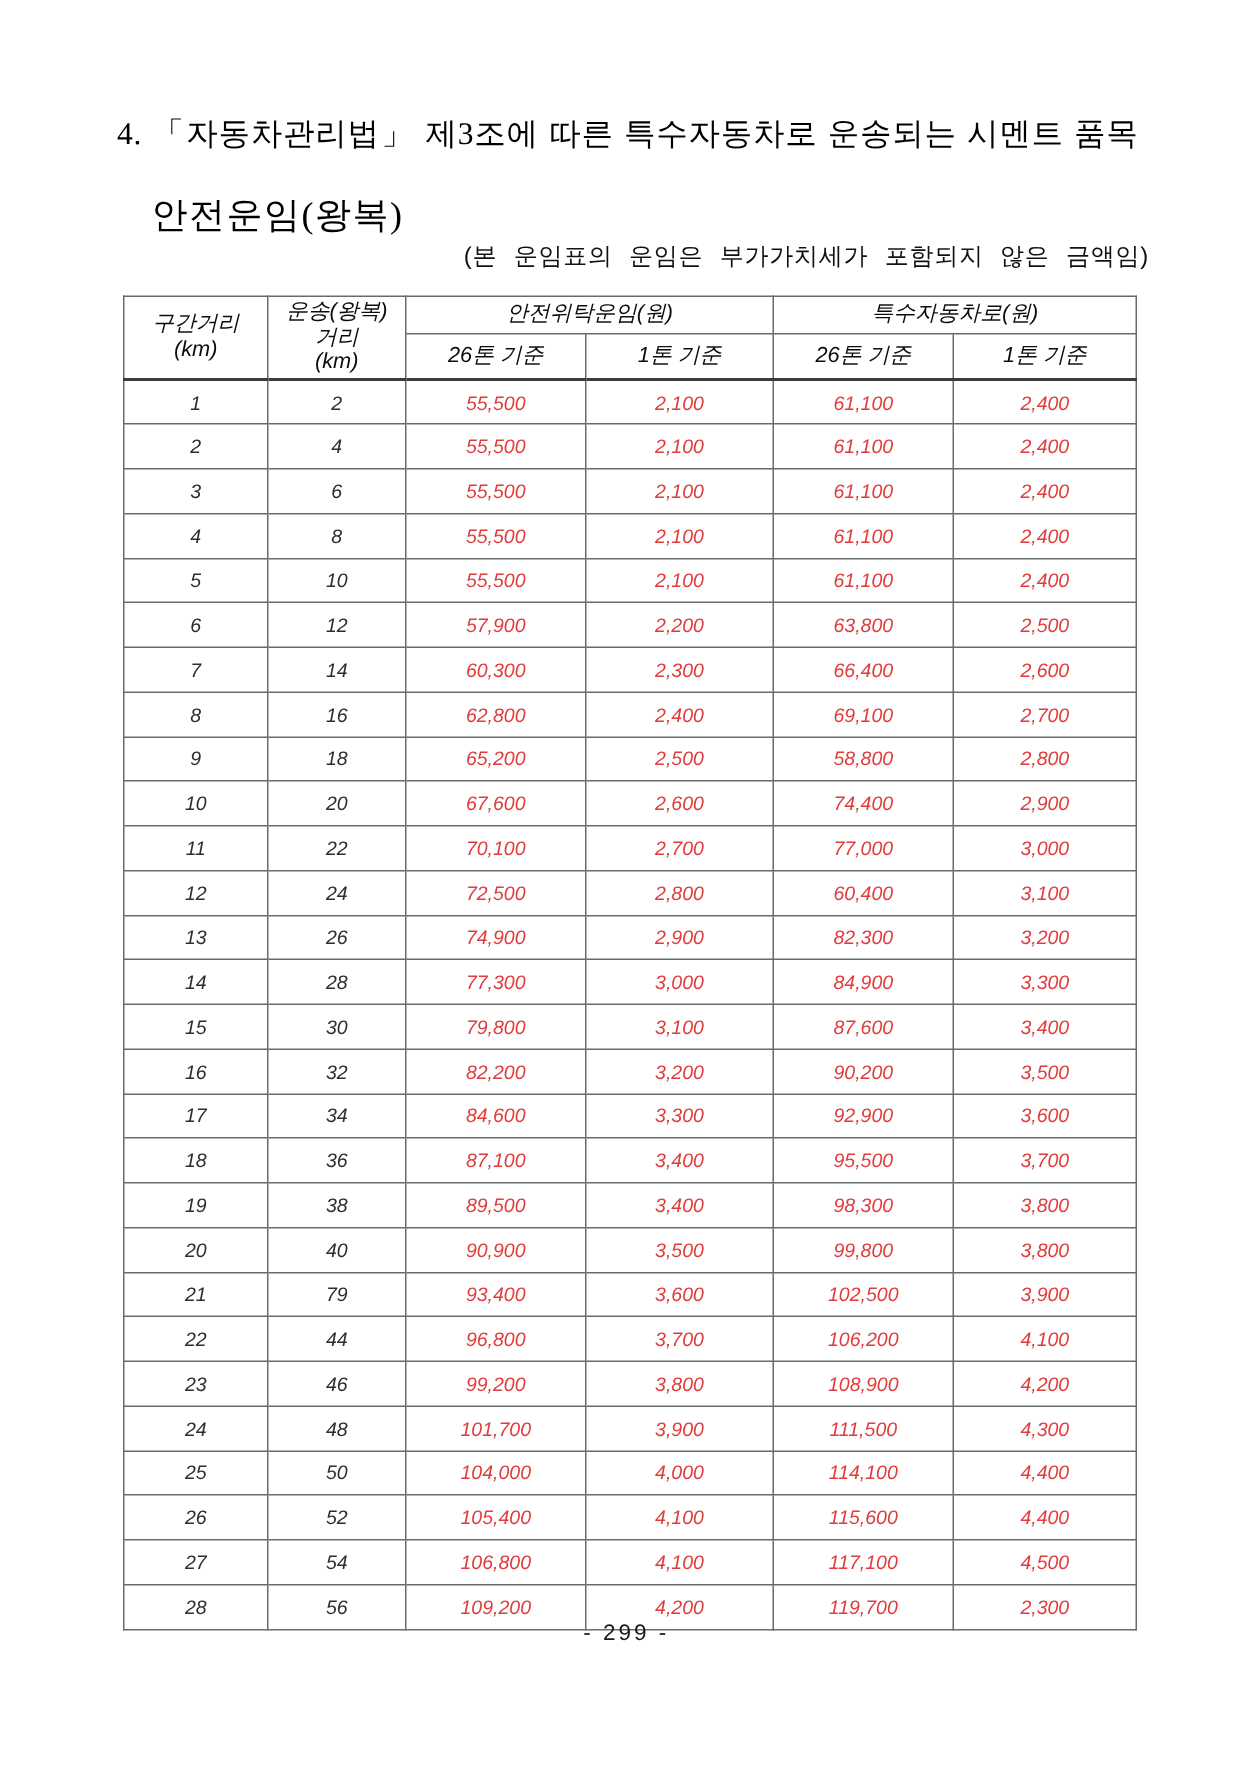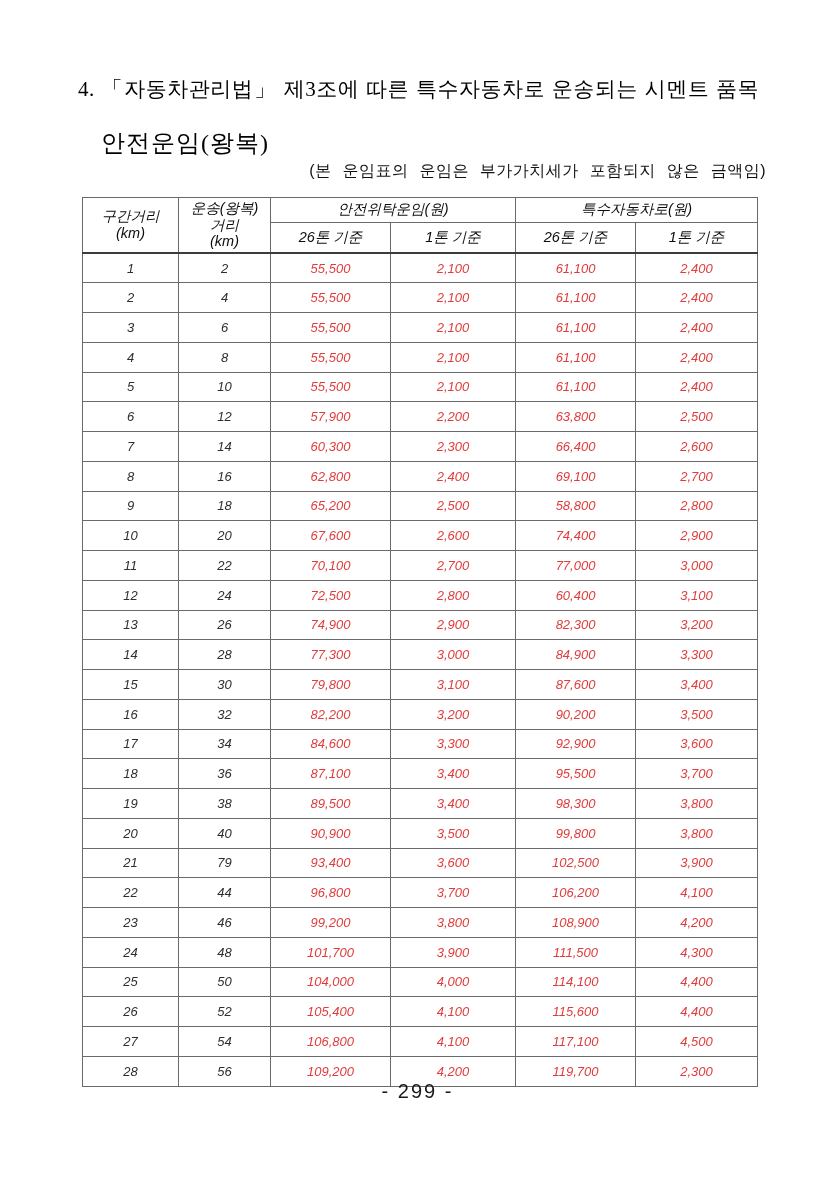--- a/index.html
+++ b/index.html
@@ -58,21 +58,21 @@
   .fare-table thead th[rowspan] { border-bottom: 2.5px solid var(--line-dark); }
   .fare-table tbody td {
     height: 29.75px;
     font-size: 13px; color: #2e2e2e;
   }
   .fare-table tbody td.fare { color: var(--fare-red); }
   .page-number {
     position: absolute;
     left: 0; top: 1080px; width: 835px;
     text-align: center;
-    font-size: 20px; color: #1a1a1a; letter-spacing: 2px;
+    font-size: 15px; color: #1a1a1a; letter-spacing: 2px;
   }
 </style>
 </head>
 <body>
 
 <div class="title-line1">4. 「자동차관리법」 제3조에 따른 특수자동차로 운송되는 시멘트 품목</div>
 <div class="title-line2">안전운임(왕복)</div>
 <div class="vat-note">(본 운임표의 운임은 부가가치세가 포함되지 않은 금액임)</div>
 
 <table class="fare-table">

